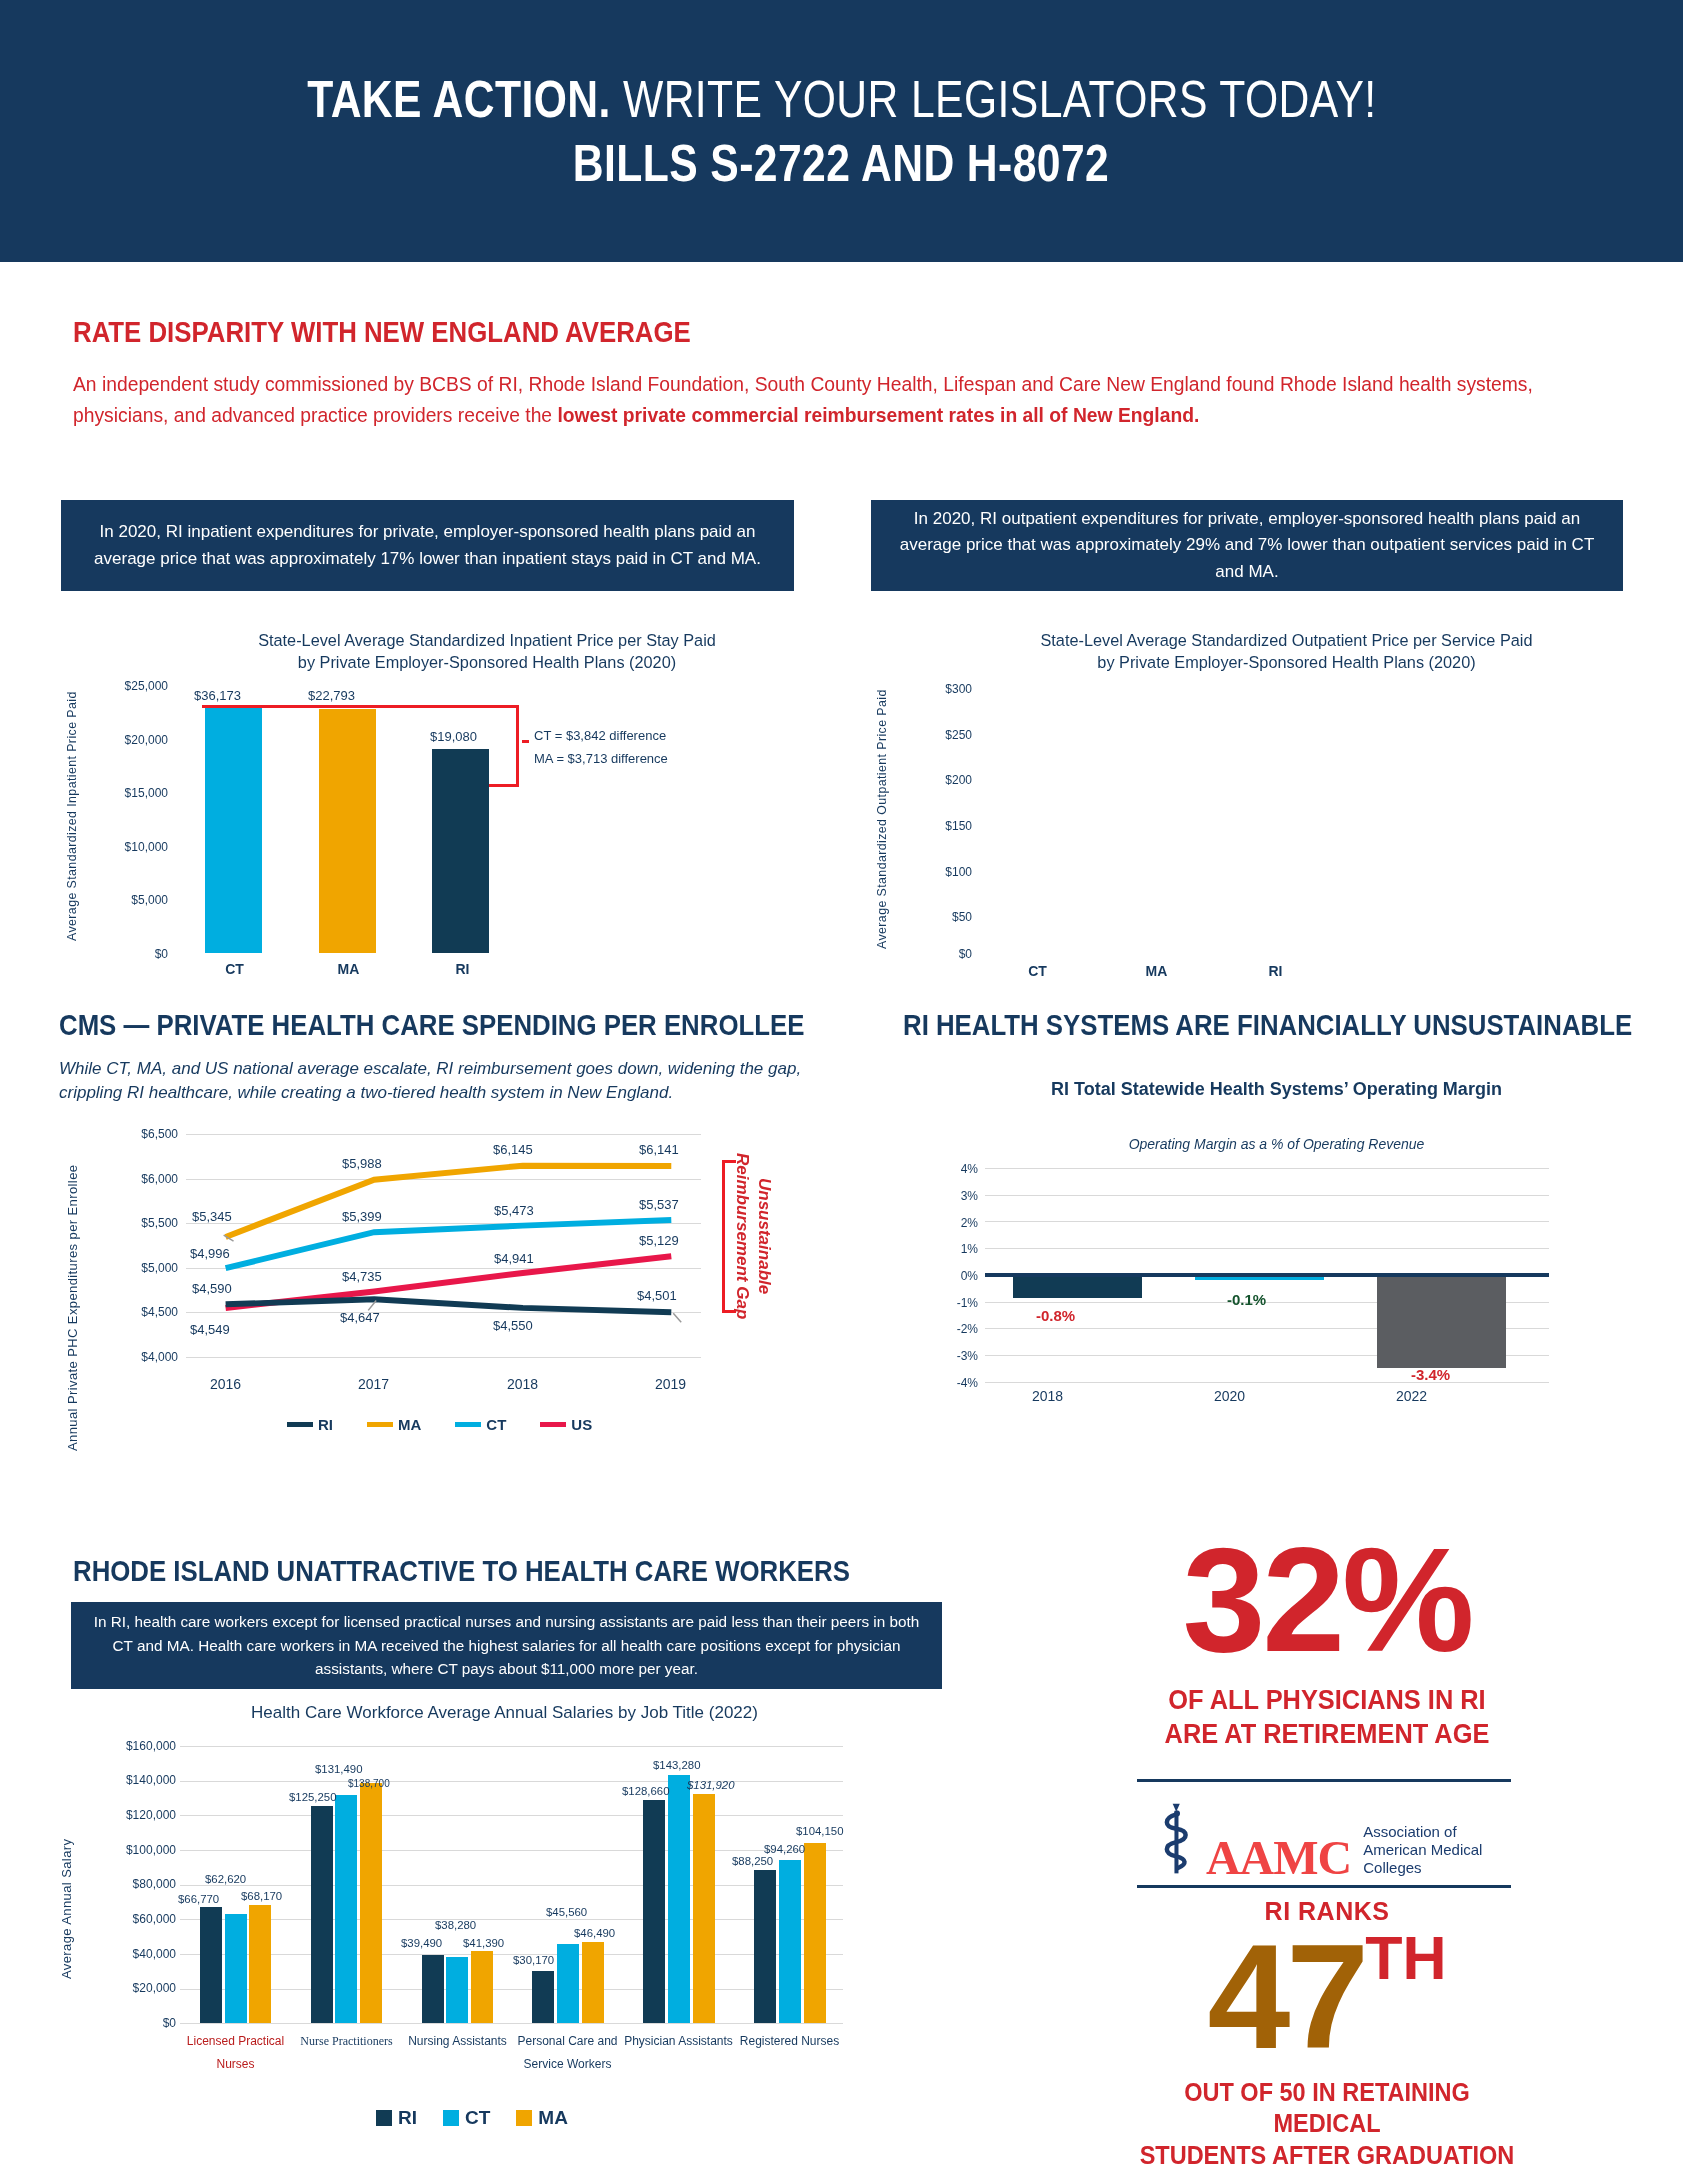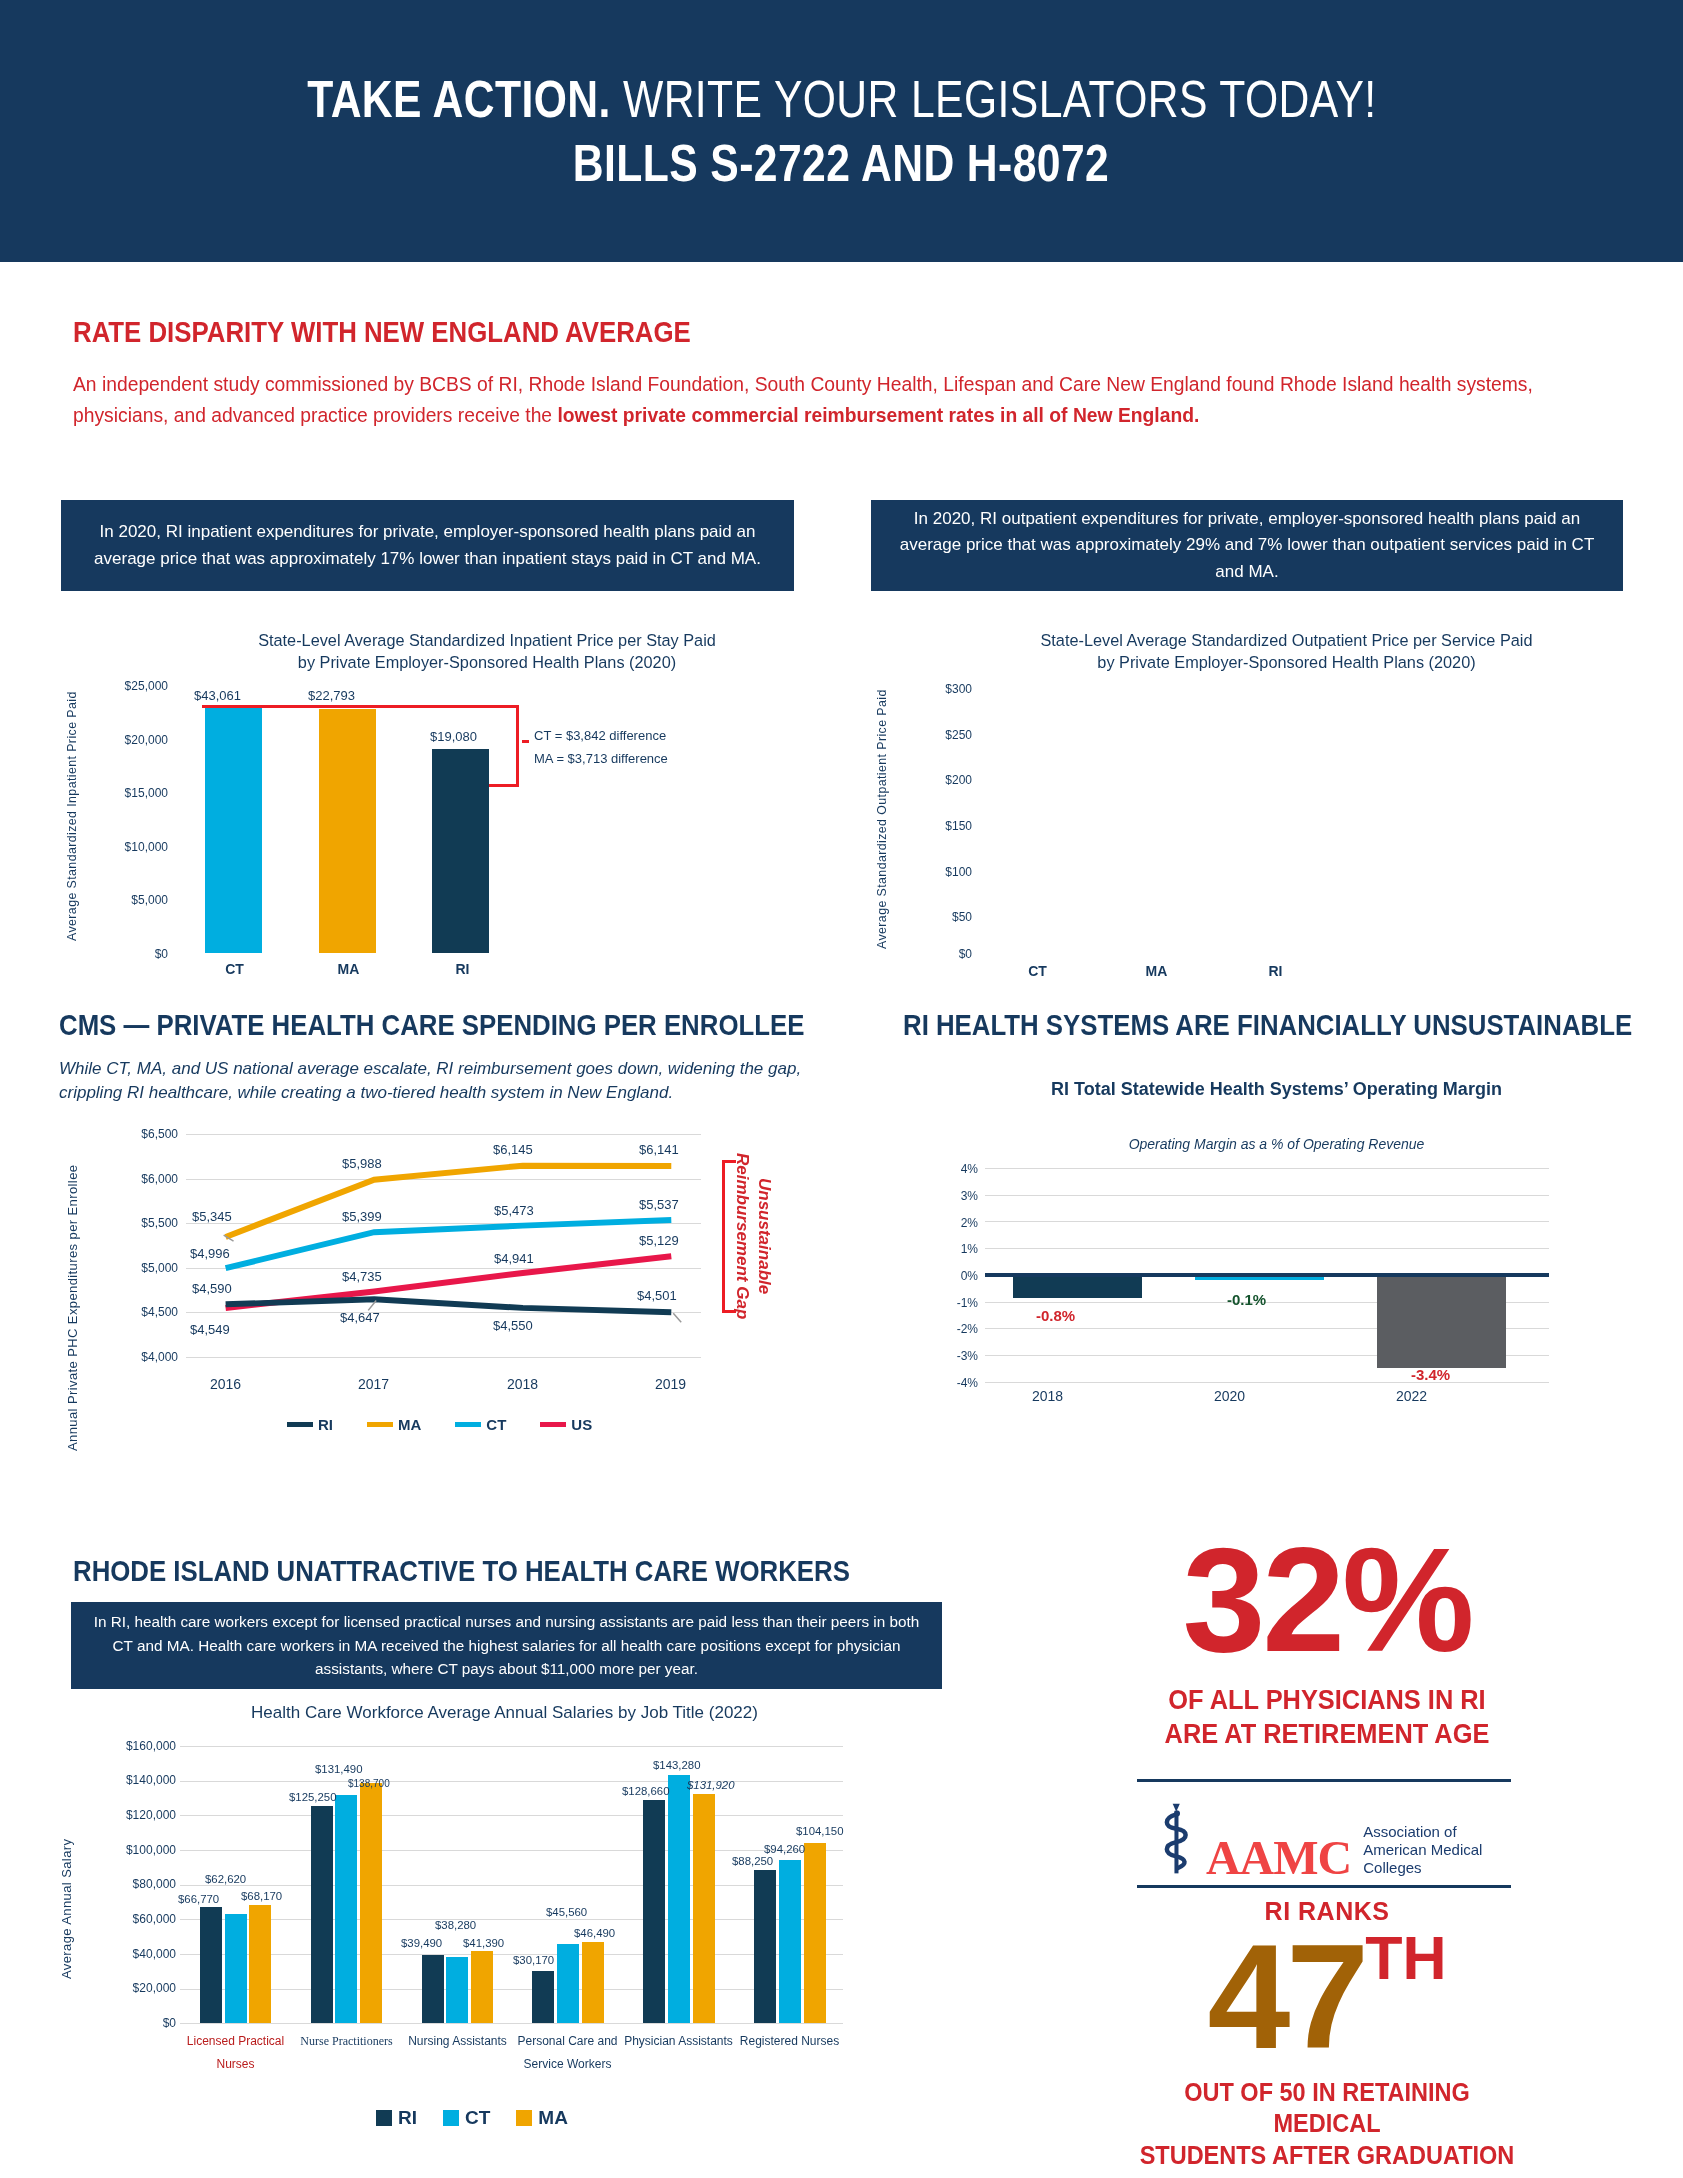--- a/index.html
+++ b/index.html
@@ -112,21 +112,21 @@
   <div class="tick" style="left:30px;top:167px;width:77px;">$15,000</div>
   <div class="tick" style="left:30px;top:221px;width:77px;">$10,000</div>
   <div class="tick" style="left:30px;top:274px;width:77px;">$5,000</div>
   <div class="tick" style="left:30px;top:328px;width:77px;">$0</div>
 
   <div style="position:absolute;left:119px;top:67px;width:594px;height:267px;">
     <div class="bar" style="left:25px;width:57px;height:245px;background:#00AEE0;"></div>
     <div class="bar" style="left:139px;width:57px;height:244px;background:#F0A500;"></div>
     <div class="bar" style="left:252px;width:57px;height:204px;background:#113B54;"></div>
 
-    <div class="barlbl" style="left:14px;top:2px;">$43,061</div>
+    <div class="barlbl" style="left:14px;top:2px;">$36,173</div>
     <div class="barlbl" style="left:128px;top:2px;">$22,793</div>
     <div class="barlbl" style="left:250px;top:43px;">$19,080</div>
 
     <div class="redline" style="left:22px;top:19px;width:317px;height:3px;"></div>
     <div class="redline" style="left:336px;top:19px;width:3px;height:47px;"></div>
     <div class="redline" style="left:336px;top:60px;width:3px;height:3px;"></div>
     <div class="redline" style="left:336px;top:60px;width:3px;height:41px;"></div>
     <div class="redline" style="left:309px;top:98px;width:30px;height:3px;"></div>
     <div class="redline" style="left:342px;top:54px;width:7px;height:3px;"></div>
 

